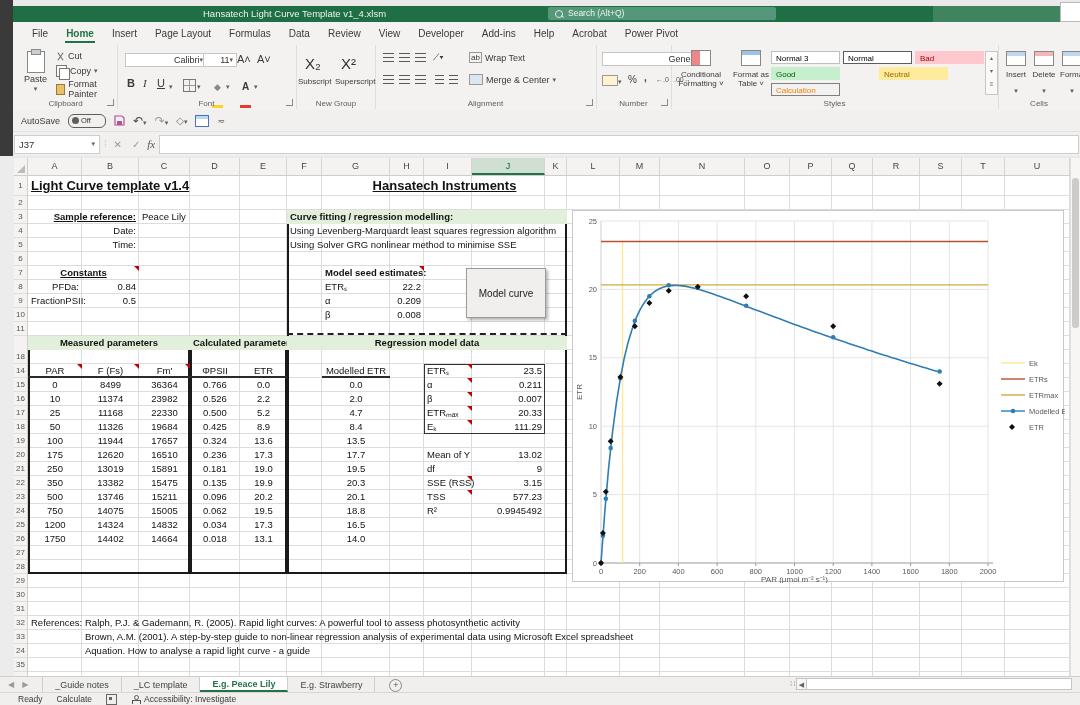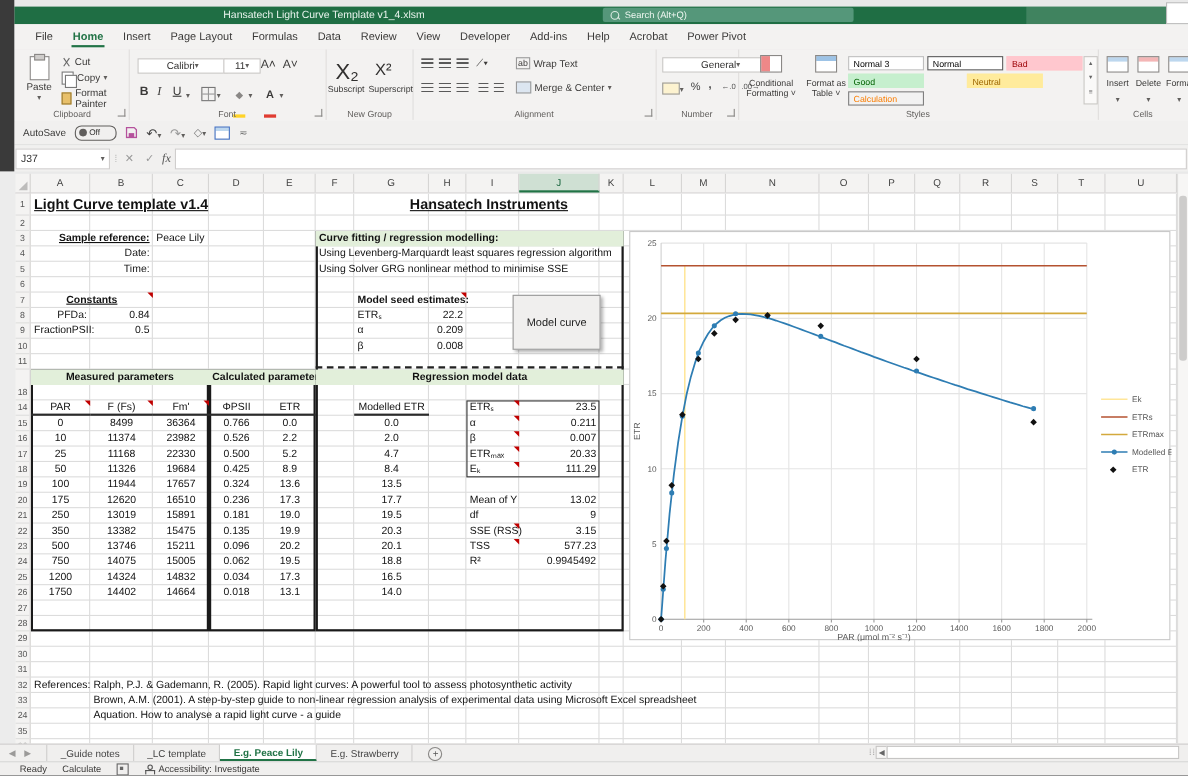--- a/index.html
+++ b/index.html
@@ -28,21 +28,21 @@
   .smalltext{font-size:9px;color:#3b3a39;}
   .icon-stack{position:absolute;display:flex;align-items:center;gap:3px;}
   .pastebox{width:16px;height:20px;border:1px solid #8a8886;background:#fff;position:relative;}
   .pastebox:before{content:"";position:absolute;left:3px;top:-3px;width:8px;height:4px;background:#cfcdcb;border:1px solid #8a8886;}
   .cutic{width:9px;height:9px;position:relative;}
   .cutic:before,.cutic:after{content:"";position:absolute;left:4px;top:0;width:1px;height:9px;background:#666;}
   .cutic:before{transform:rotate(35deg);} .cutic:after{transform:rotate(-35deg);}
   .copyic{width:9px;height:10px;border:1px solid #777;background:#fff;position:relative;}
   .copyic:before{content:"";position:absolute;left:2px;top:2px;width:9px;height:10px;border:1px solid #777;background:#fff;}
   .fpic{width:9px;height:9px;background:#e8c06a;border:1px solid #9a7b33;}
-  .fontbox{border:1px solid #c8c6c4;background:#fff;font-size:9px;color:#323130;padding:1px 3px;display:inline-flex;justify-content:center;align-items:center;}
+  .fontbox{border:1px solid #c8c6c4;background:#fff;font-size:9px;color:#323130;padding:1px 3px;display:inline-flex;justify-content:flex-end;align-items:center;}
   .carat{font-size:7px;color:#605e5c;}
   .glyph{font-size:11px;color:#3b3a39;}
   .ubar-red{display:inline-block;width:11px;height:3px;background:#e03c31;margin-top:-2px;}
   .ubar-yel{display:inline-block;width:11px;height:3px;background:#ffd328;margin-top:-2px;}
   .bordic{display:inline-block;width:11px;height:11px;border:1px solid #777;background:
     linear-gradient(#999,#999) center/100% 1px no-repeat,
     linear-gradient(#999,#999) center/1px 100% no-repeat;}
   .bars{display:inline-block;width:11px;height:9px;background:repeating-linear-gradient(to bottom,#595959 0 1.4px,transparent 1.4px 3.8px);}
   .chipwrap{position:absolute;display:flex;flex-wrap:wrap;gap:3px;width:222px;}
   .chip{width:69px;height:13px;font-size:8px;line-height:13px;padding-left:4px;border:1px solid #bfbfbf;box-sizing:border-box;white-space:nowrap;overflow:hidden;}
@@ -180,21 +180,21 @@
       <span class="abs carat" style="left:80px;top:38px;">▾</span>
       <span class="abs" style="left:94px;top:31px;width:13px;text-align:center;"><span class="glyph" style="font-size:9px;color:#8a8886;">◆</span><br><span class="ubar-yel"></span></span>
       <span class="abs carat" style="left:109px;top:38px;">▾</span>
       <span class="abs" style="left:122px;top:31px;width:13px;text-align:center;"><span style="font-size:10px;font-weight:bold;color:#3b3a39;">A</span><br><span class="ubar-red"></span></span>
       <span class="abs carat" style="left:137px;top:38px;">▾</span>
       <div class="grplabel">Font</div>
       <div class="dlg"></div>
     </div>
 
     <div class="grp" style="left:284px;width:78px;">
-      <span class="abs" style="left:8px;top:10px;font-size:20px;color:#323130;"><span>X₂</span></span>
+      <span class="abs" style="left:8px;top:10px;font-size:15px;color:#323130;"><span>X₂</span></span>
       <span class="abs" style="left:44px;top:10px;font-size:15px;color:#323130;"><span>X²</span></span>
       <span class="abs" style="left:1px;top:32px;font-size:8px;color:#3b3a39;">Subscript</span>
       <span class="abs" style="left:38px;top:32px;font-size:8px;color:#3b3a39;">Superscript</span>
       <div class="grplabel">New Group</div>
     </div>
 
     <div class="grp" style="left:362px;width:221px;">
       <span class="abs bars" style="left:8px;top:8px;"></span>
       <span class="abs bars" style="left:24px;top:8px;"></span>
       <span class="abs bars" style="left:40px;top:8px;"></span>

